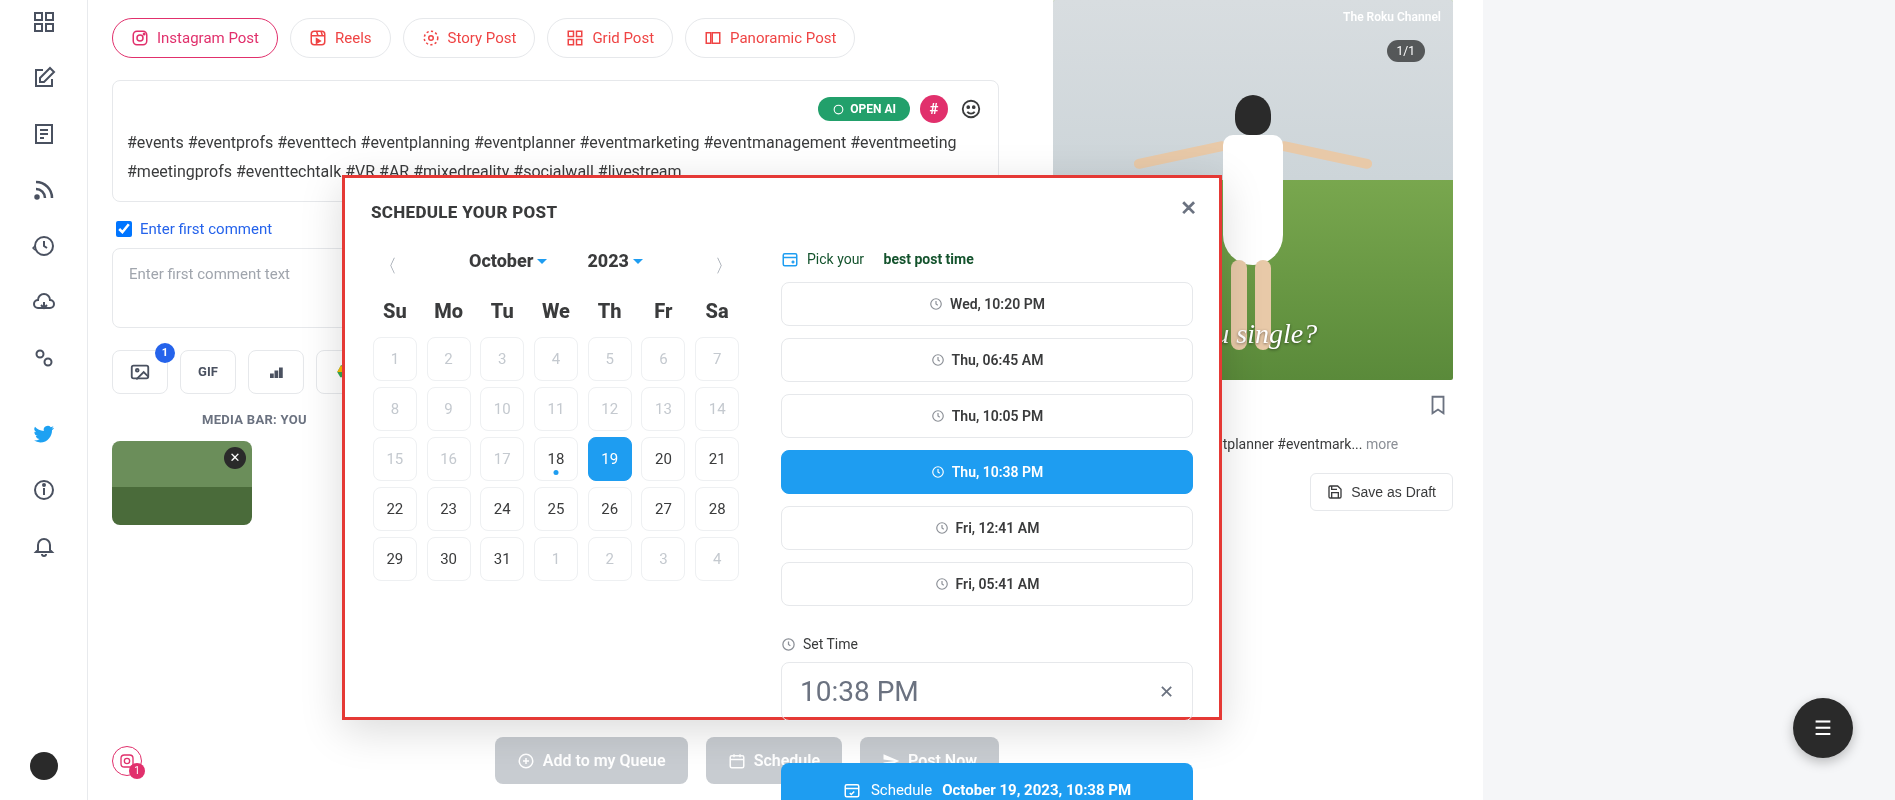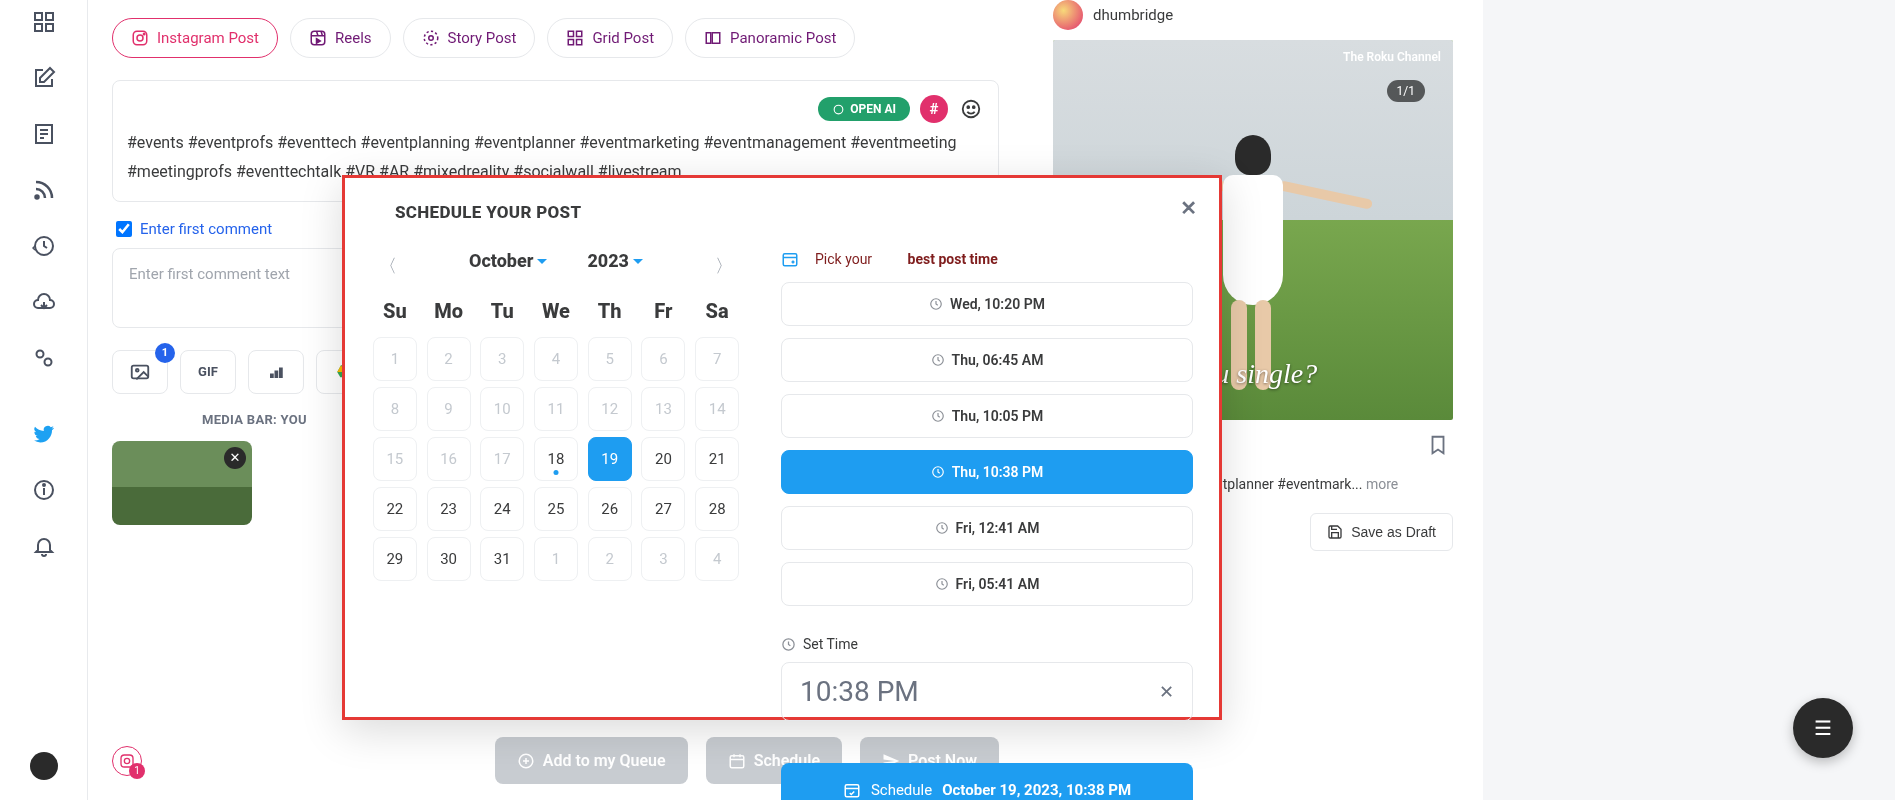--- a/index.html
+++ b/index.html
@@ -7,21 +7,21 @@
 
 .sidebar { position: absolute; left: 0; top: 0; width: 88px; height: 800px; background: #fff; border-right: 1px solid #e8eaed; display: flex; flex-direction: column; align-items: center; padding-top: 8px; gap: 28px; }
 .sidebar .ico { width: 28px; height: 28px; color: #4a5160; display: flex; align-items: center; justify-content: center; }
 .sidebar .ico svg { width: 24px; height: 24px; }
 .sidebar .twitter { color: #1da1f2; margin-top: 20px; }
 .sidebar .avatar { width: 28px; height: 28px; border-radius: 50%; background: #2a2a2a; margin-top: auto; margin-bottom: 20px; }
 
 .main { position: absolute; left: 88px; top: 0; width: 935px; height: 800px; background: #fff; padding: 18px 24px; }
 
 .tabs { display: flex; gap: 12px; margin-bottom: 22px; }
-.tab { display: inline-flex; align-items: center; gap: 8px; padding: 10px 18px; border: 1px solid #e6e8eb; border-radius: 24px; font-size: 15px; color: #701a75; cursor: pointer; background: #fff; }
+.tab { display: inline-flex; align-items: center; gap: 8px; padding: 10px 18px; border: 1px solid #e6e8eb; border-radius: 24px; font-size: 15px; color: #ef4444; cursor: pointer; background: #fff; }
 .tab.active { border-color: #e1306c; color: #e1306c; }
 .tab svg { width: 18px; height: 18px; }
 
 .composer { border: 1px solid #e6e8eb; border-radius: 8px; padding: 14px; position: relative; }
 .composer-head { display: flex; justify-content: flex-end; gap: 10px; align-items: center; margin-bottom: 6px; }
 .ai-badge { background: #22a06b; color: #fff; font-size: 12px; font-weight: 700; padding: 5px 14px; border-radius: 14px; display: inline-flex; align-items: center; gap: 5px; }
 .hash-badge { width: 28px; height: 28px; border-radius: 50%; background: #e1306c; color: #fff; display: inline-flex; align-items: center; justify-content: center; font-weight: 700; font-size: 15px; }
 .emoji-badge { width: 26px; height: 26px; display: inline-flex; align-items: center; justify-content: center; color: #3a3b3c; }
 .composer-text { font-size: 16px; line-height: 1.8; color: #3a3b3c; }
 
@@ -65,41 +65,41 @@
 .prev-below { display: flex; justify-content: flex-end; padding: 14px 4px; color: #6b7280; }
 .prev-below svg { width: 22px; height: 22px; }
 .prev-caption { font-size: 14px; color: #3a3b3c; line-height: 1.5; }
 .prev-caption .more { color: #8b8f96; }
 
 .draft-btn { float: right; margin-top: 18px; padding: 10px 16px; border: 1px solid #e6e8eb; border-radius: 6px; background: #fff; font-size: 14px; color: #3a3b3c; display: inline-flex; align-items: center; gap: 8px; }
 .draft-btn svg { width: 16px; height: 16px; }
 
 
 .modal { position: absolute; left: 342px; top: 175px; width: 880px; height: 545px; background: #fff; border: 3px solid #e53935; box-shadow: 0 10px 40px rgba(0,0,0,.15); padding: 24px 26px; z-index: 50; }
-.modal h2 { font-size: 17px; font-weight: 800; color: #3a3b3c; letter-spacing: .3px; margin-left: 24px; }
+.modal h2 { font-size: 17px; font-weight: 800; color: #3a3b3c; letter-spacing: .3px; }
 .modal .close { position: absolute; top: 18px; right: 22px; font-size: 20px; color: #6b7280; cursor: pointer; font-weight: 700; }
 
 .modal-body { display: flex; margin-top: 28px; gap: 40px; }
 
 .calendar { width: 370px; }
 .cal-head { display: flex; align-items: center; justify-content: center; gap: 40px; position: relative; margin-bottom: 20px; }
 .cal-nav { position: absolute; top: 0; color: #9aa1ab; font-size: 18px; padding: 4px; }
 .cal-nav.prev { left: 4px; } .cal-nav.next { right: 4px; }
 .cal-sel { font-size: 18px; font-weight: 800; color: #3a3b3c; position: relative; padding-right: 14px; }
 .cal-sel::after { content: ""; position: absolute; right: 0; bottom: 2px; border: 5px solid transparent; border-top-color: #1e9df1; }
 
 .cal-grid { display: grid; grid-template-columns: repeat(7, 1fr); gap: 6px; }
 .cal-dow { text-align: center; font-size: 20px; font-weight: 800; color: #3a3b3c; padding: 8px 0; }
 .cal-day { width: 44px; height: 44px; border: 1px solid #eef0f2; border-radius: 8px; display: flex; align-items: center; justify-content: center; font-size: 15px; color: #3a3b3c; margin: 0 auto; position: relative; }
 .cal-day.muted { color: #c4c9cf; }
 .cal-day.today-dot::after { content: ""; position: absolute; bottom: 5px; left: 50%; transform: translateX(-50%); width: 5px; height: 5px; border-radius: 50%; background: #1e9df1; }
 .cal-day.selected { background: #1e9df1; color: #fff; border-color: #1e9df1; }
 
 .timepanel { flex: 1; }
-.bpt-label { display: flex; align-items: center; gap: 16px; font-size: 14px; color: #7f1d1d; margin-bottom: 14px; }
+.bpt-label { display: flex; align-items: center; gap: 8px; font-size: 14px; color: #14532d; margin-bottom: 14px; }
 .bpt-label svg { width: 18px; height: 18px; color: #1e9df1; }
 .bpt-label .strong { font-weight: 700; }
 
 .slots { display: grid; grid-template-columns: 1fr; gap: 12px; margin-bottom: 30px; }
 .slot { border: 1px solid #e6e8eb; border-radius: 8px; padding: 13px 0; text-align: center; font-size: 14px; font-weight: 600; color: #3a3b3c; display: flex; align-items: center; justify-content: center; gap: 7px; }
 .slot svg { width: 14px; height: 14px; color: #8b8f96; }
 .slot.active { background: #1e9df1; color: #fff; border-color: #1e9df1; }
 .slot.active svg { color: #fff; }
 
 .settime-label { display: flex; align-items: center; gap: 7px; font-size: 14px; color: #3a3b3c; margin-bottom: 10px; }
@@ -320,24 +320,20 @@
     <div class="fbtn">
       <svg viewBox="0 0 24 24" fill="currentColor">
           <path d="M2 21l21-9L2 3v7l15 2-15 2v7z"></path>
         </svg>
       <span>Post Now</span>
     </div>
   </div>
 </div>
 
 <div class="preview-panel">
-  <div class="prev-user">
-    <div class="prev-avatar"></div>
-    <span>dhumbridge</span>
-  </div>
   <div class="prev-media">
     <div class="sky"></div>
     <div class="figure">
         <div class="arm-l"></div>
         <div class="arm-r"></div>
         <div class="body"></div>
         <div class="head"></div>
         <div class="leg-l"></div>
         <div class="leg-r"></div>
       </div>

